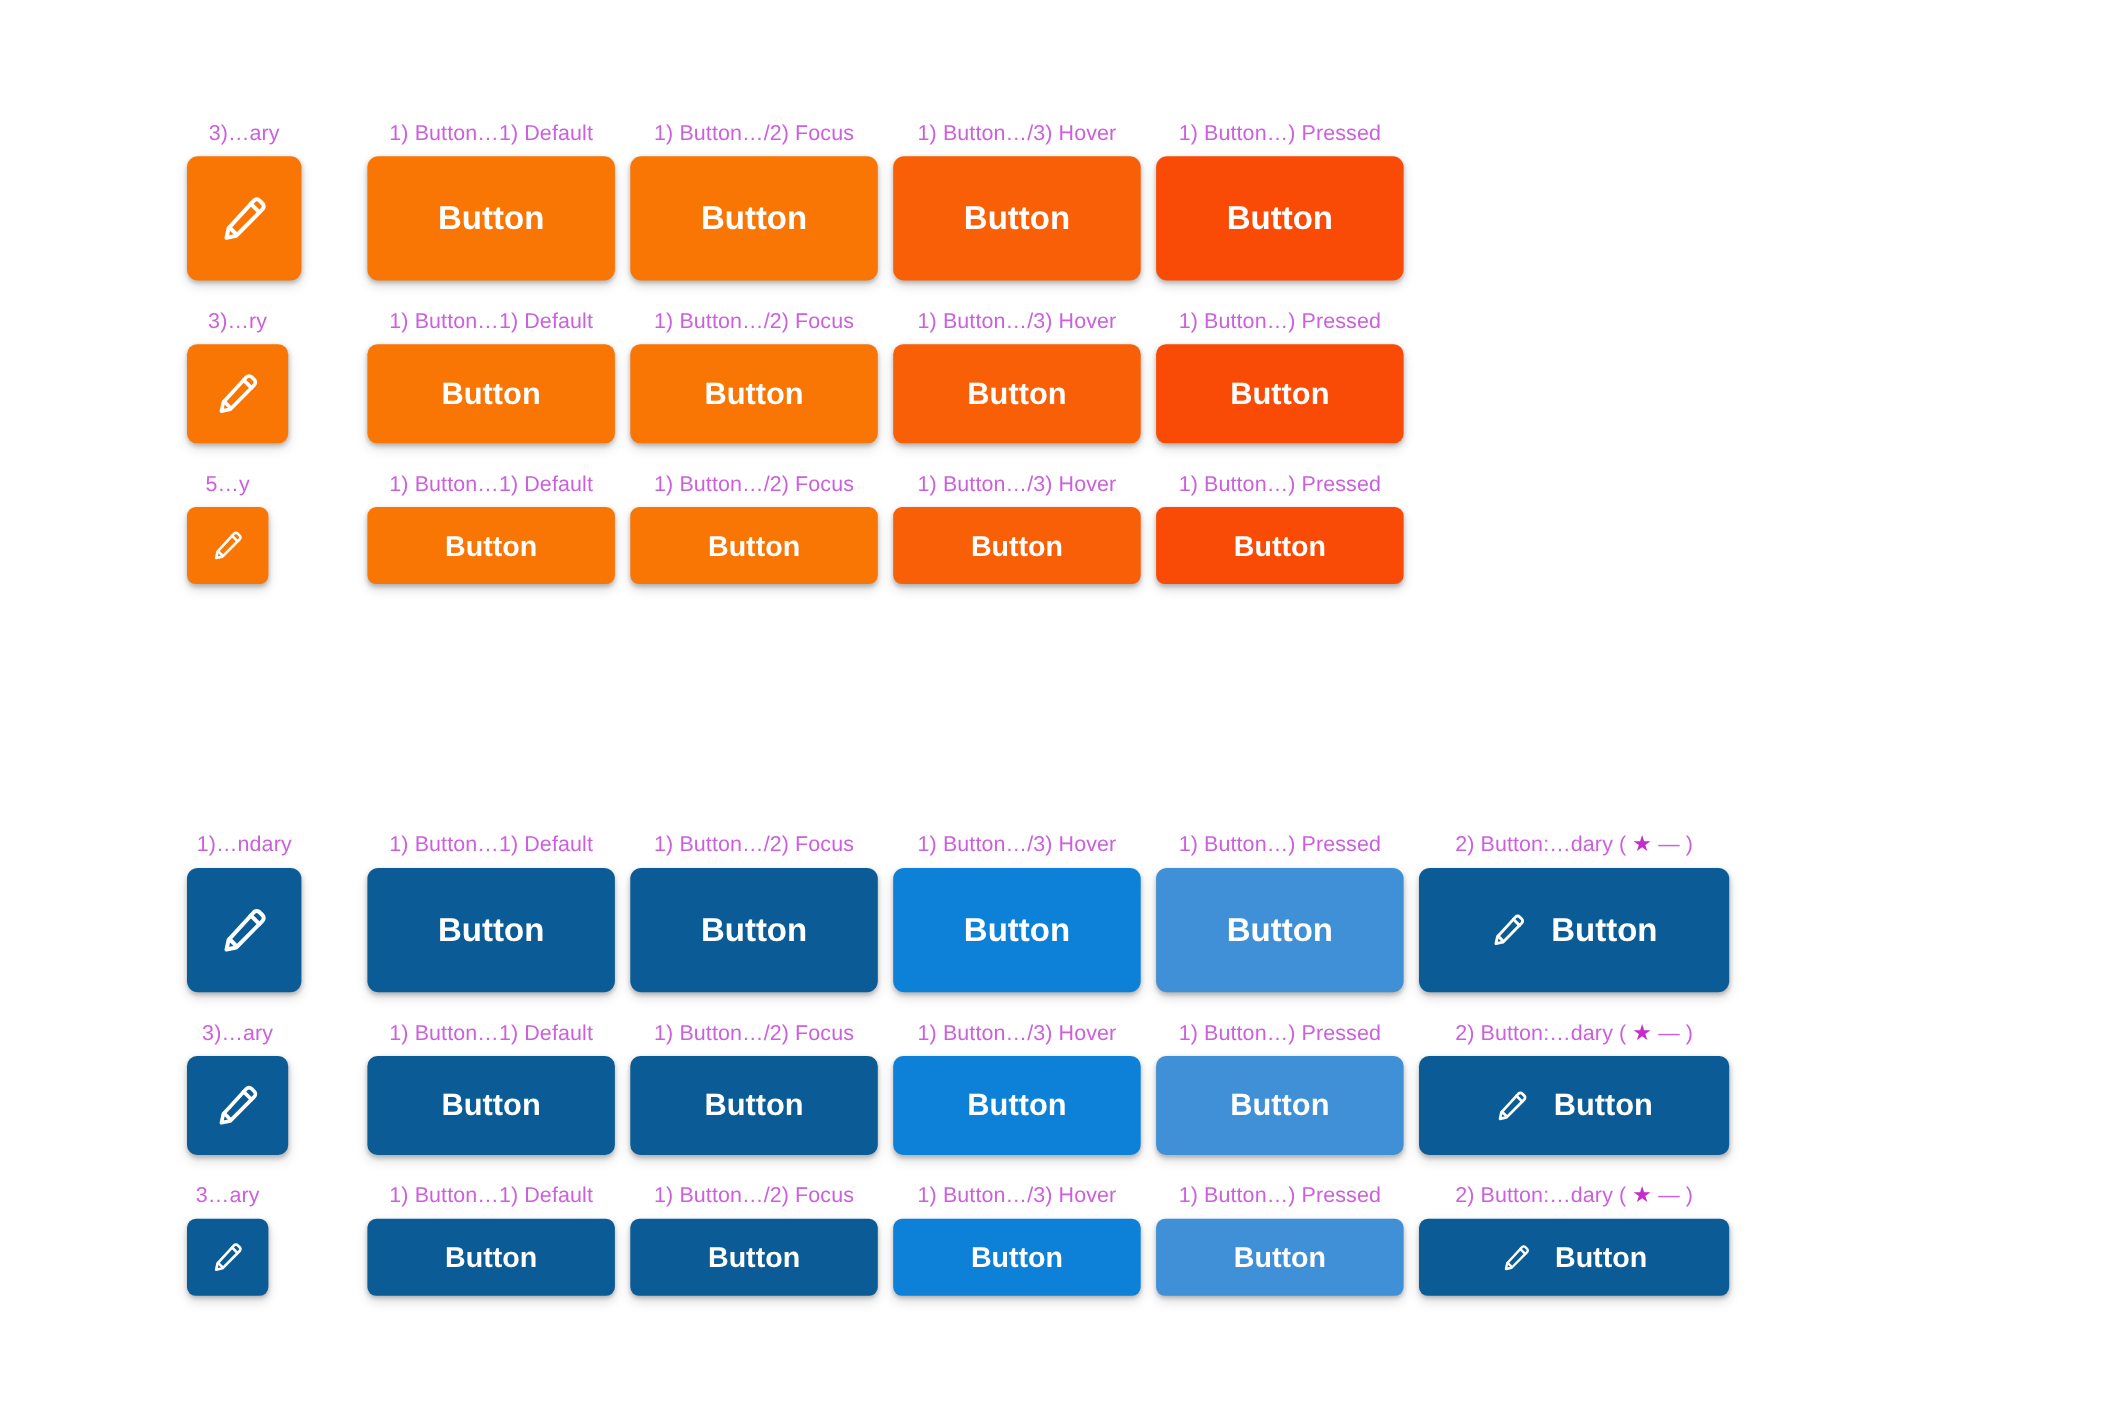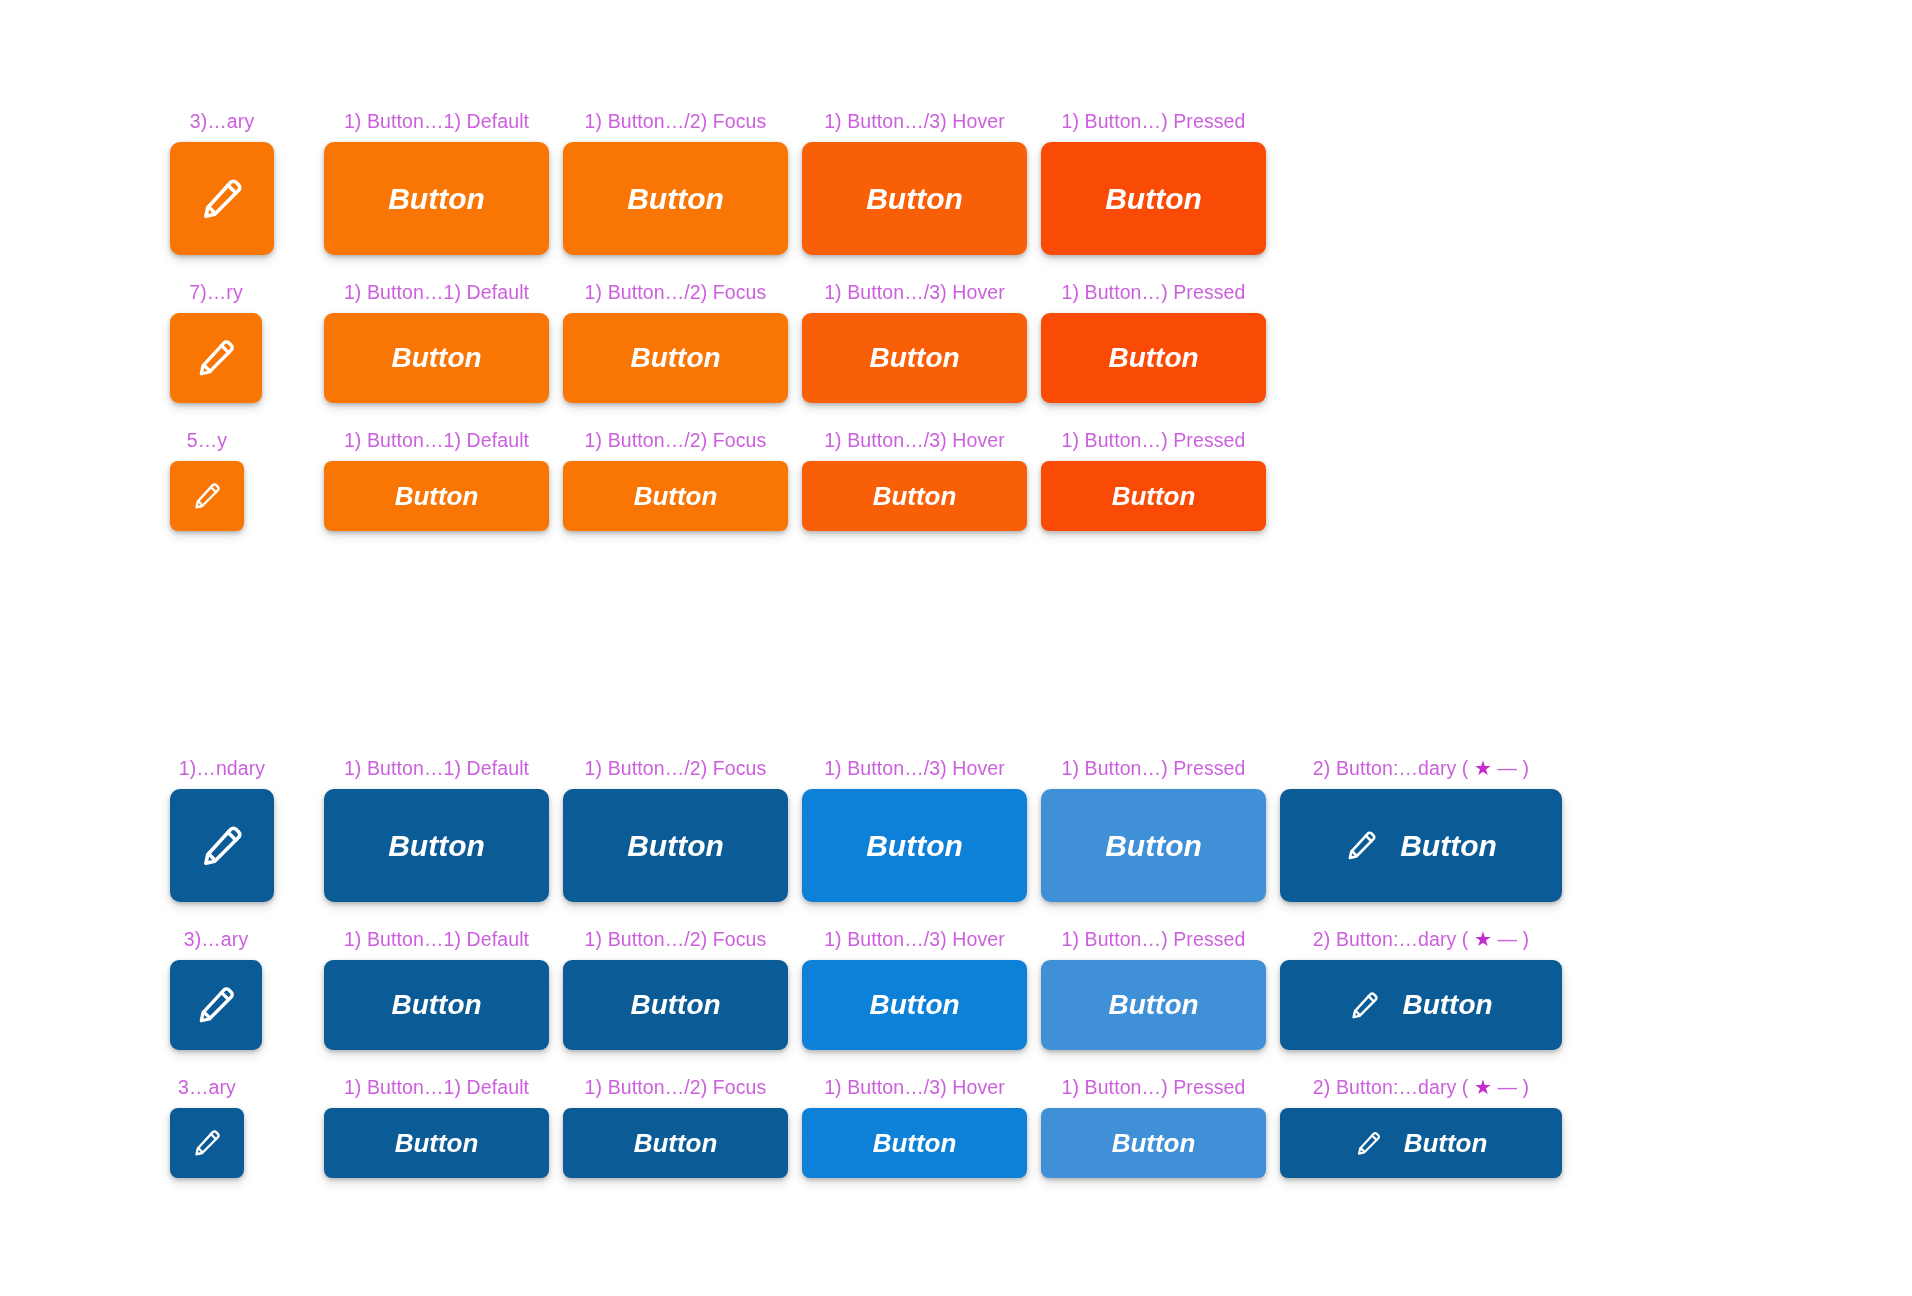--- a/index.html
+++ b/index.html
@@ -72,21 +72,21 @@
     border-radius: 9px;
     color: #ffffff;
     font-family: "Liberation Sans", sans-serif;
     font-weight: bold;
     cursor: pointer;
     box-shadow: 0 2px 4px rgba(0,0,0,0.22), 0 5px 11px rgba(0,0,0,0.13);
     white-space: nowrap;
     padding: 0;
     user-select: none;
   }
-  .btn .btn-label { display: inline-block; font-style: italic; }
+  .btn .btn-label { display: inline-block; }
 
   
   .sz-lg { width: 225px; height: 113px; font-size: 30px; border-radius: 10px; }
   .sz-md { width: 225px; height: 90px;  font-size: 28px; border-radius: 9px; }
   .sz-sm { width: 225px; height: 70px;  font-size: 26px; border-radius: 8px; }
 
   
   .icon-only.sz-lg { width: 104px; height: 113px; }
   .icon-only.sz-md { width: 92px;  height: 90px;  }
   .icon-only.sz-sm { width: 74px;  height: 70px;  }
@@ -100,21 +100,21 @@
   
   .pencil { display: block; flex: none; }
   .pencil-lg { width: 46px;  height: 46px; }
   .pencil-md { width: 42px;  height: 42px; }
   .pencil-sm { width: 30px;  height: 30px; }
   .pencil-inline-lg { width: 33px; height: 33px; }
   .pencil-inline-md { width: 31px; height: 31px; }
   .pencil-inline-sm { width: 27px; height: 27px; }
 
   
-  .row .cell + .cell { margin-left: 6px; }
+  .row .cell + .cell { margin-left: 16px; }
 </style>
 </head>
 <body>
 
 <div id="sheet">
   <div class="section" id="section-primary">
       <div class="row" style="margin-top:0px; position:relative; height:147px;">
         <div class="cell" style="position:absolute; left:0px; bottom:0;">
           <div class="cell-label"><span>3)…ary</span></div>
           <button class="btn sz-lg icon-only" style="background:#f97605;">
@@ -147,21 +147,21 @@
         </div>
         <div class="cell" style="position:absolute; left:865px; bottom:0;">
           <div class="cell-label"><span>1) Button…) Pressed</span></div>
           <button class="btn sz-lg " style="background:#fa4b06;">
             <span class="btn-label">Button</span>
           </button>
         </div>
       </div>
       <div class="row" style="margin-top:24px; position:relative; height:124px;">
         <div class="cell" style="position:absolute; left:0px; bottom:0;">
-          <div class="cell-label"><span>7)…ry</span></div>
+          <div class="cell-label"><span>3)…ry</span></div>
           <button class="btn sz-md icon-only" style="background:#f97605;">
             <span class="pencil-wrap">
               <svg class="pencil pencil-md" viewBox="0 0 24 24" fill="none" stroke="#ffffff" stroke-width="1.9" stroke-linecap="round" stroke-linejoin="round" aria-hidden="true">
                 <path d="M16.6 3.3a1.9 1.9 0 0 1 2.7 0l1.4 1.4a1.9 1.9 0 0 1 0 2.7L8.2 20.0 3.6 21.0 4.6 16.4z"></path>
                 <path d="M15.1 4.8l4.1 4.1"></path>
                 <path d="M5.0 16.0l3.0 3.0"></path>
               </svg>
             </span>
           </button>
         </div>

